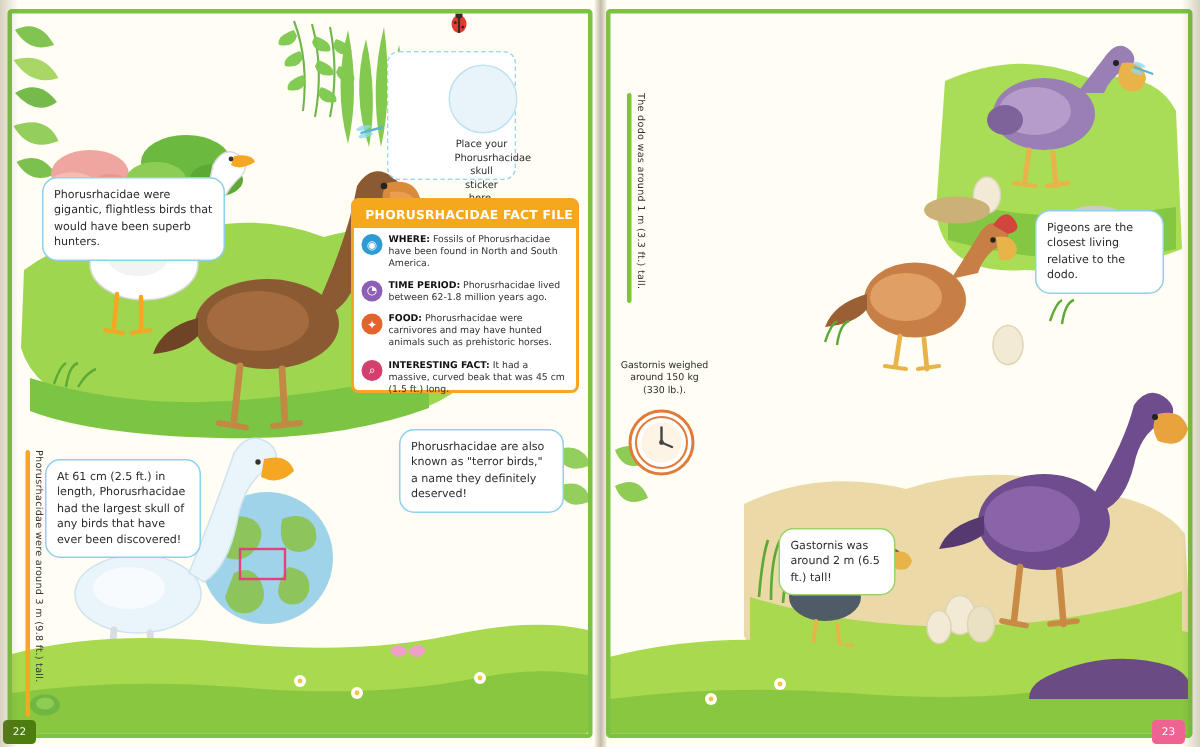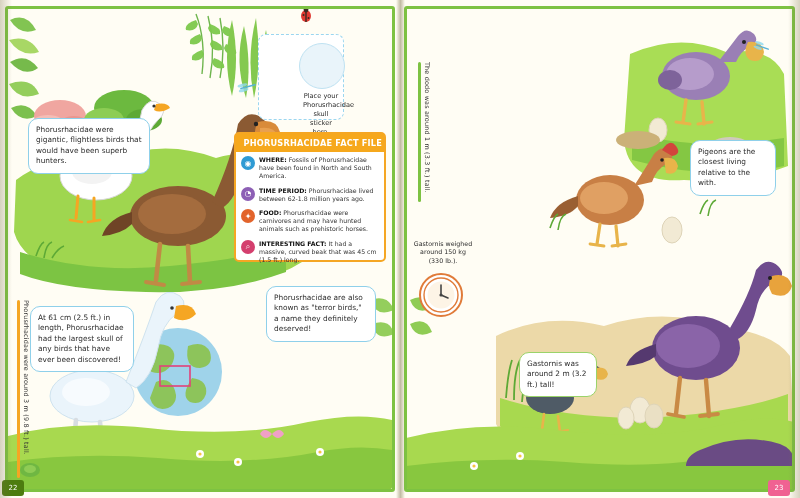--- a/index.html
+++ b/index.html
@@ -495,39 +495,39 @@
     </div>
   </div>
 
   <div class="title" id="title-dodo">DODO</div>
   <div class="body-text" id="dodo-text">The dodo was a large, flightless bird that lived on the island of Mauritius in the Indian Ocean. It had no predators and wasn't frightened when people arrived on the island, so people found it so easy to hunt the dodo for food, that it quickly became extinct.</div>
 
   <div class="vbar" style="left:418px; top:62px; height:140px; background:#7dc242;"></div>
   <div class="vlabel" style="left:423px; top:62px; height:140px;">The dodo was around 1 m (3.3 ft.) tall.</div>
 
   <div class="bubble" style="left:690px; top:140px; width:86px;">
-    <span>Pigeons are the closest living relative to the with.</span>
+    <span>Pigeons are the closest living relative to the dodo.</span>
   </div>
 
   <div class="title" id="title-gastornis">GASTORNIS</div>
   <div class="body-text" id="gastornis-text">Gastornis was another huge, flightless bird, and with its enormous, powerful beak, and massive talons on its feet, it would have been a serious predator in the woods and forests where it lived.</div>
 
   <div class="weight-text">Gastornis weighed around 150 kg (330 lb.).</div>
   <div id="gastornis-clock">
     <svg width="40" height="40" viewBox="0 0 40 40" style="position:absolute;left:0;top:0;">
       <circle cx="20" cy="20" r="17" fill="#fff" stroke="#e07b39" stroke-width="1.4"></circle>
       <circle cx="20" cy="20" r="13.5" fill="#fdf4e6"></circle>
       <line x1="20" y1="20" x2="20" y2="10" stroke="#444" stroke-width="1.6" stroke-linecap="round"></line>
       <line x1="20" y1="20" x2="27" y2="23" stroke="#444" stroke-width="1.6" stroke-linecap="round"></line>
       <circle cx="20" cy="20" r="1.6" fill="#444"></circle>
     </svg>
   </div>
 
   <div class="bubble green" style="left:519px; top:352px; width:78px;">
-    <span>Gastornis was around 2 m (3.2 ft.) tall!</span>
+    <span>Gastornis was around 2 m (6.5 ft.) tall!</span>
   </div>
 
 
   <div class="border-frame bf-left"></div>
   <div class="border-frame bf-right"></div>
   <div class="edge-shadow-l"></div>
   <div class="edge-shadow-r"></div>
   <div class="gutter"></div>
 
   <div class="pagenum" id="pagenum-left">22</div>

